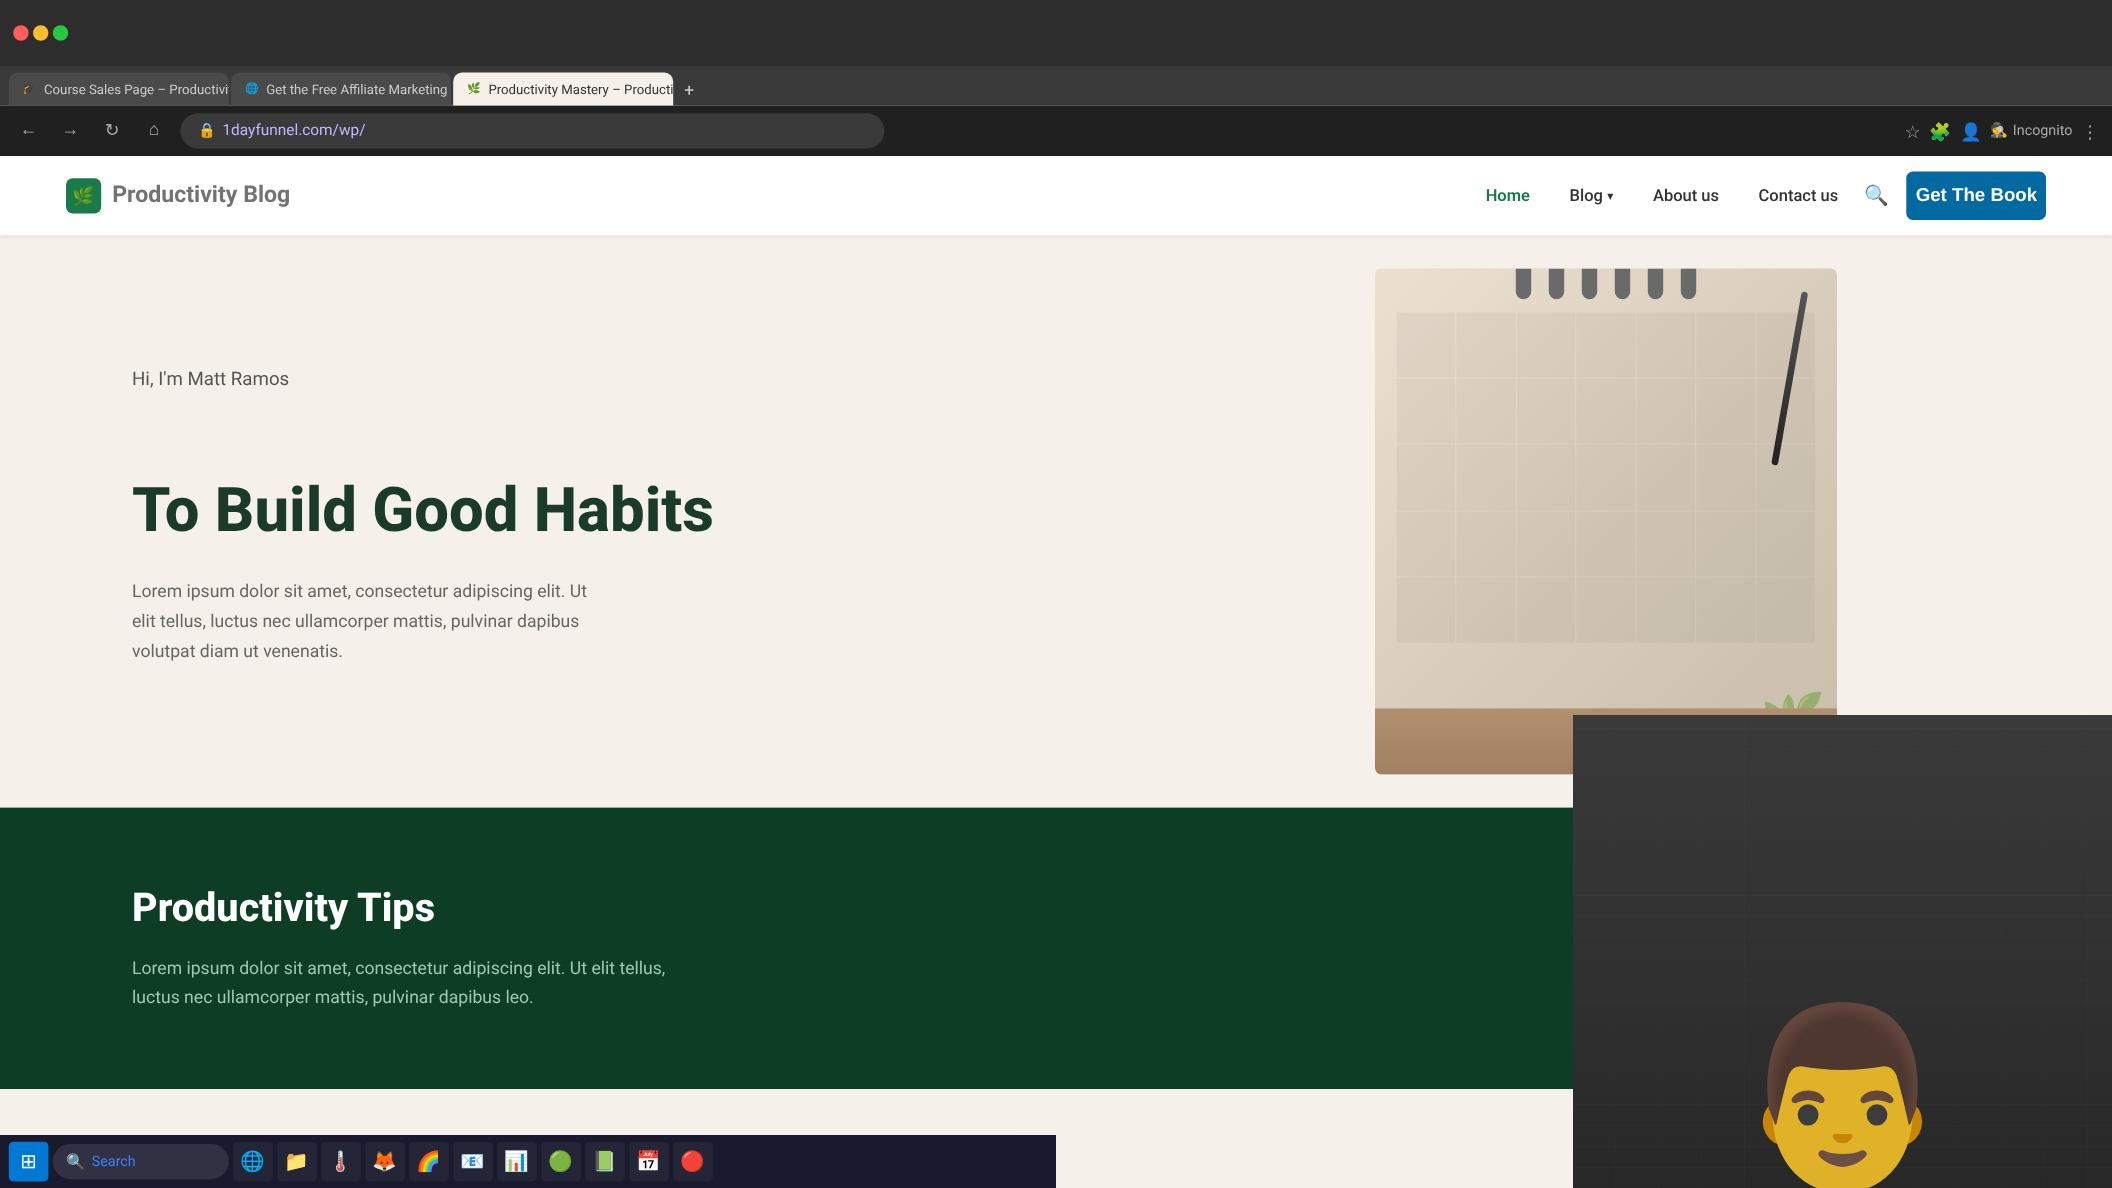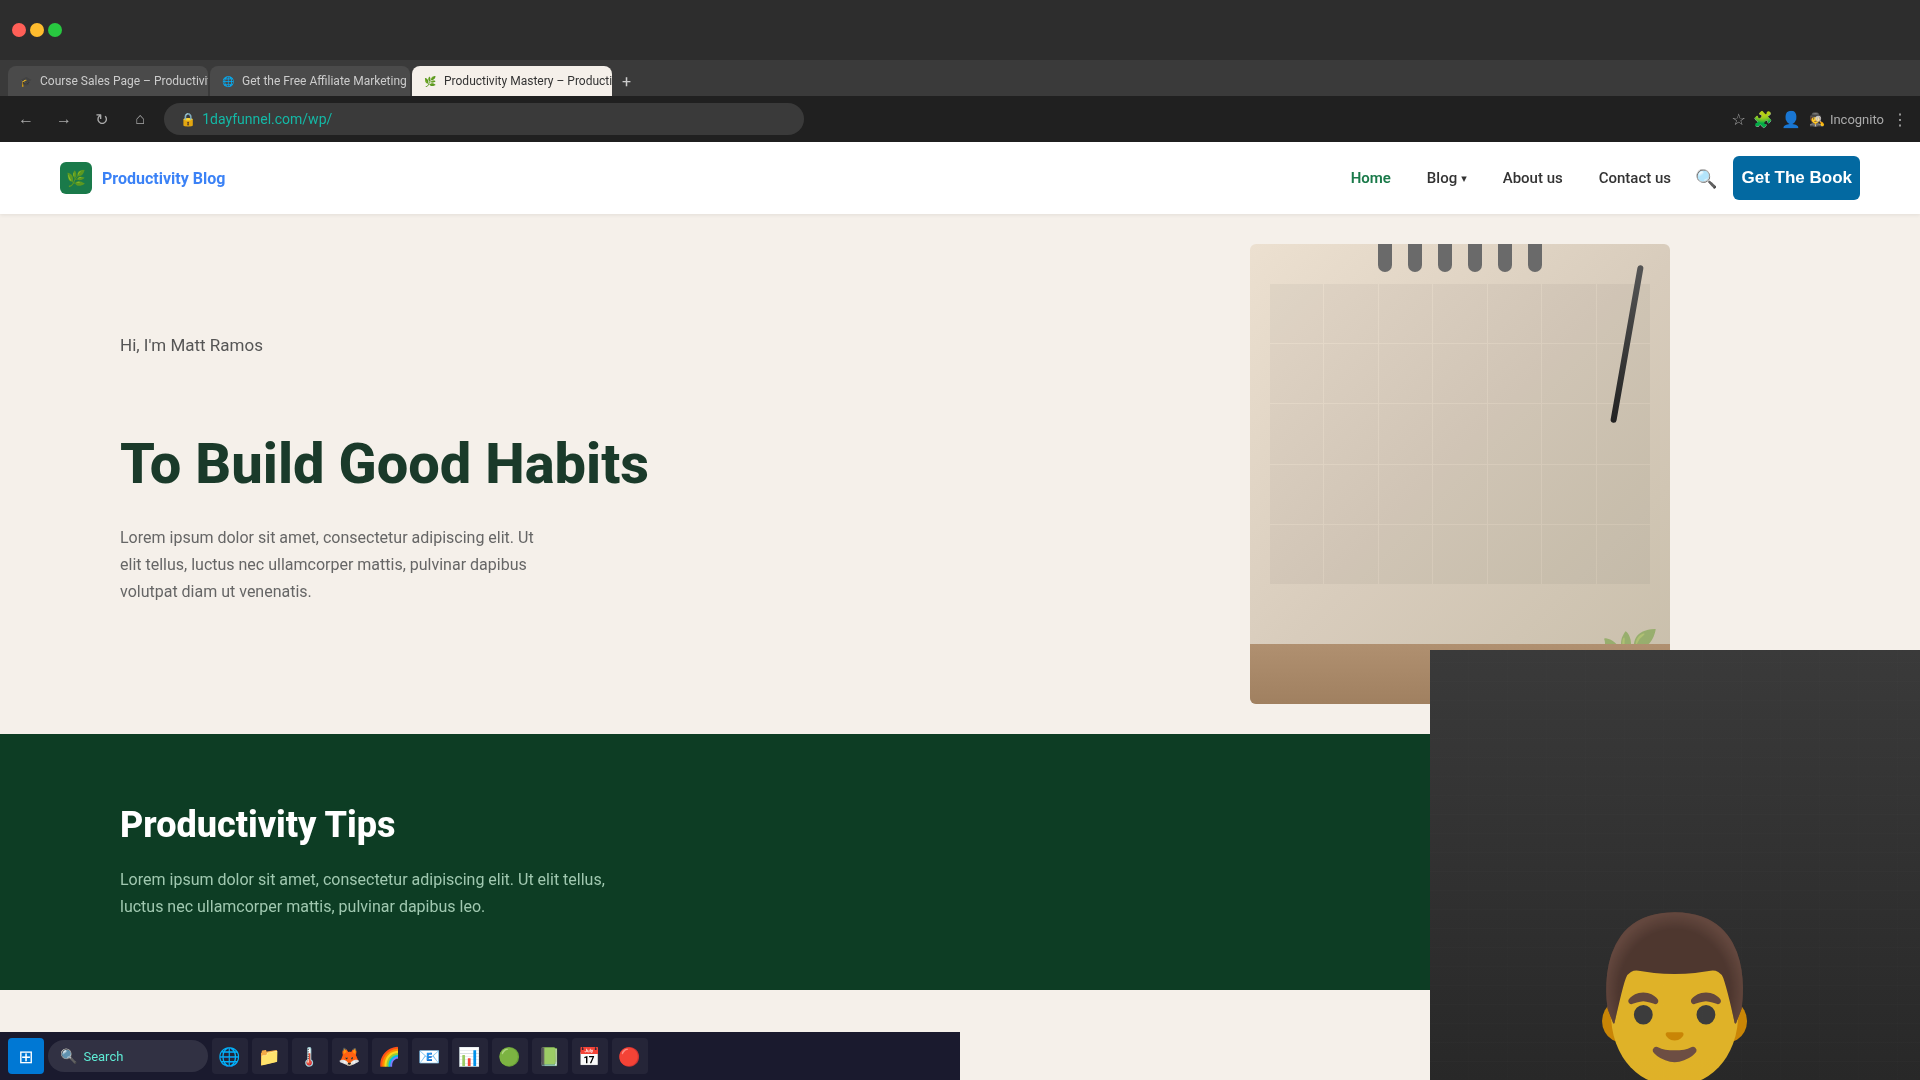--- a/index.html
+++ b/index.html
@@ -106,21 +106,21 @@
       z-index: 10;
     }
     .logo {
       display: flex; align-items: center; gap: 10px; text-decoration: none;
     }
     .logo-icon {
       width: 32px; height: 32px; background: #1a7a4a; border-radius: 6px;
       display: flex; align-items: center; justify-content: center; color: #fff; font-size: 16px;
     }
     .logo-text {
-      font-size: 16px; font-weight: 700; color: #3b82f6;
+      font-size: 21px; font-weight: 700; color: #737373;
     }
     .nav-links {
       display: flex; align-items: center; gap: 36px; margin-left: auto; margin-right: 24px;
     }
     .nav-link {
       font-size: 15px; color: #333; text-decoration: none; cursor: pointer; font-weight: 500;
     }
     .nav-link.active { color: #1a7a4a; font-weight: 600; }
     .nav-link-blog { display: flex; align-items: center; gap: 4px; }
     .nav-search { cursor: pointer; color: #333; font-size: 18px; margin-right: 16px; }
@@ -217,21 +217,21 @@
     .taskbar-start {
       width: 36px; height: 36px; background: #0078d4; border-radius: 4px;
       display: flex; align-items: center; justify-content: center; color: #fff; font-size: 18px; cursor: pointer;
     }
     .taskbar-search-box {
       display: flex; align-items: center; gap: 6px;
       background: rgba(255,255,255,0.1); border-radius: 20px;
       padding: 0 12px; height: 32px; cursor: pointer;
       min-width: 160px;
     }
-    .taskbar-search-text { color: #5eead4; font-size: 13px; }
+    .taskbar-search-text { color: #3b82f6; font-size: 13px; }
     .taskbar-app {
       width: 36px; height: 36px; border-radius: 4px; cursor: pointer;
       display: flex; align-items: center; justify-content: center; font-size: 18px;
       background: rgba(255,255,255,0.05);
     }
   </style>
 </head>
 <body>
 
 <div class="browser-chrome">
@@ -261,21 +261,21 @@
   <div class="tab-new">+</div>
 </div>
 
 <div class="address-bar">
   <button class="nav-btn">←</button>
   <button class="nav-btn">→</button>
   <button class="nav-btn">↻</button>
   <button class="nav-btn">⌂</button>
   <div class="address-input">
     <span style="color:#aaa;margin-right:6px;font-size:13px;">🔒</span>
-    <span style="font-size:14px;color:#14b8a6;">1dayfunnel.com/wp/</span>
+    <span style="font-size:14px;color:#c4b5fd;">1dayfunnel.com/wp/</span>
   </div>
   <div class="address-icons">
     <span class="addr-icon">☆</span>
     <span class="addr-icon">🧩</span>
     <span class="addr-icon">👤</span>
     <span class="incognito-badge">
       <span>🕵️</span>
       <span>Incognito</span>
     </span>
     <span class="addr-icon">⋮</span>

